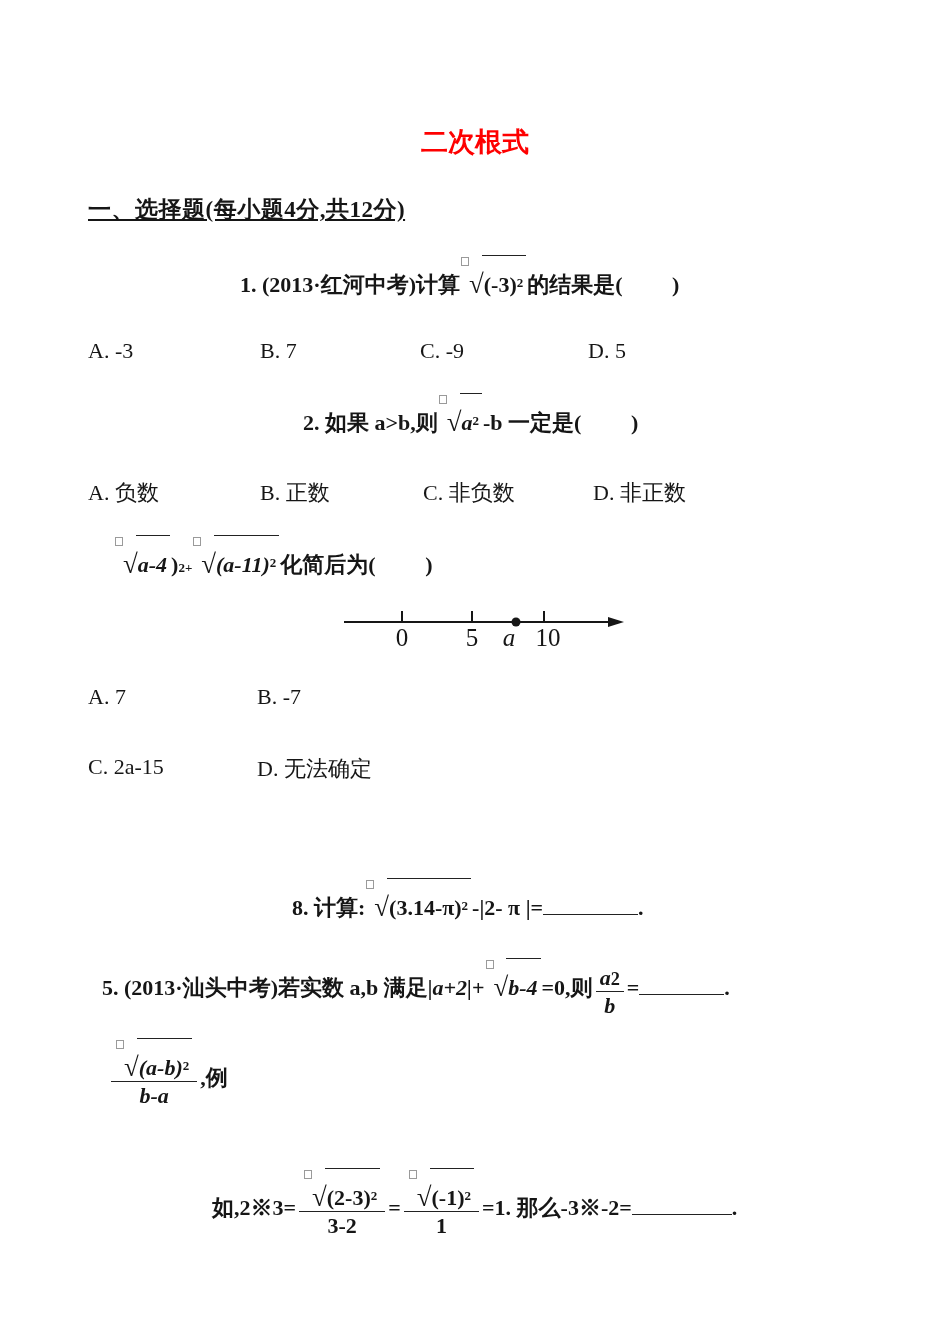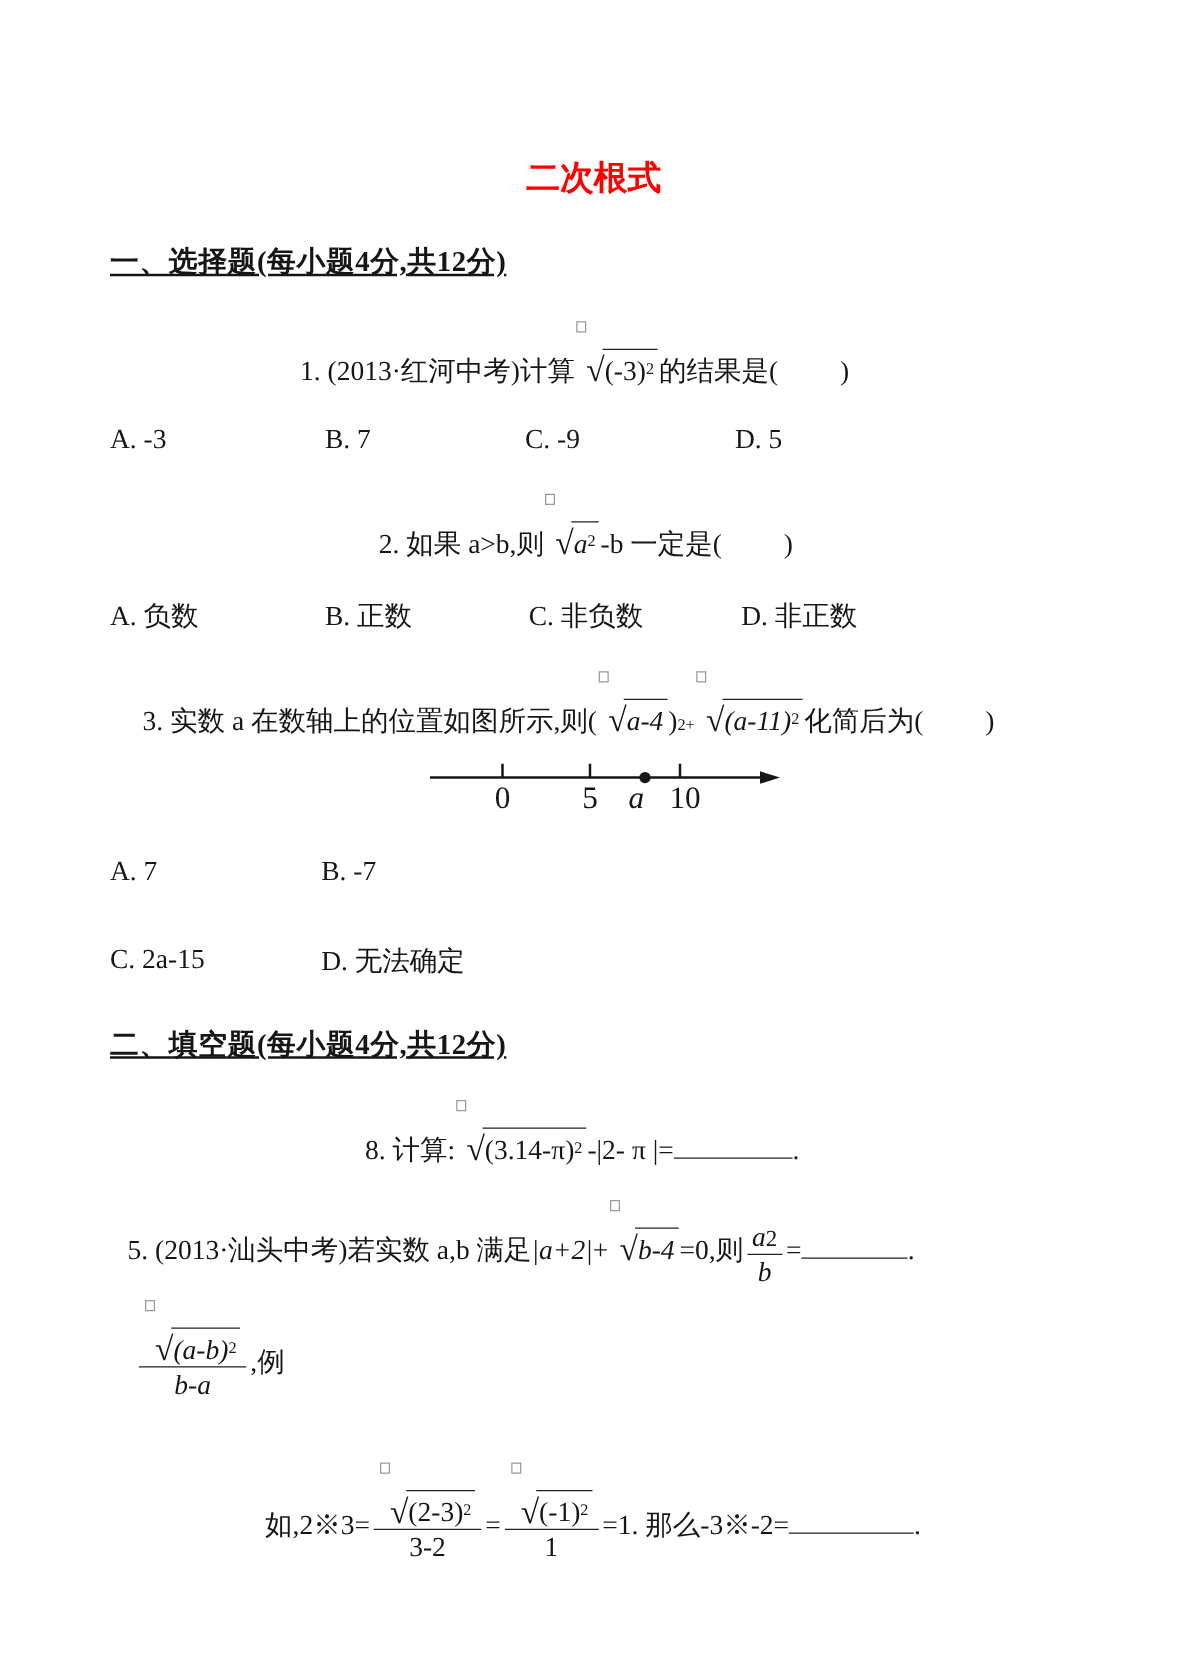--- a/index.html
+++ b/index.html
@@ -2,28 +2,28 @@
 <html><head>
 <meta charset="utf-8">
 <style>
   html,body{margin:0;padding:0;background:#ffffff;}
   .page{position:relative;width:950px;height:1344px;background:#ffffff;overflow:hidden;
         font-family:"Liberation Serif","DejaVu Serif",serif;color:#161616;font-size:22px;}
   .abs{position:absolute;}
   .title{position:absolute;top:124px;left:0;width:100%;text-align:center;
          font-size:27px;font-weight:bold;}
   .h{font-size:23px;font-weight:bold;letter-spacing:0.5px;white-space:nowrap;text-decoration:underline;}
-  .line{display:flex;align-items:baseline;white-space:nowrap;}
+  .line{display:flex;align-items:baseline;white-space:nowrap;font-weight:bold;}
   .opt{position:absolute;white-space:nowrap;}
   
   .rad{display:inline-flex;align-items:baseline;margin:0 1px;position:relative;}
   .rad::before{content:"";align-self:flex-start;width:6px;height:7px;border:1px solid #9a9a9a;
                margin-top:2px;margin-right:0;flex:none;}
   .sq{font-size:1.22em;line-height:1;margin-right:-2px;transform:translateY(1px);display:inline-block;}
-  .vinc{border-top:1.7px solid #222;padding:4px 3px 0 2px;margin-top:24px;}
+  .vinc{border-top:1.7px solid #222;padding:16px 3px 0 2px;}
   .vinc sup,.csup{font-size:13px;vertical-align:5px;line-height:0;}
   .it{font-style:italic;}
   
   .frac{display:inline-flex;flex-direction:column;align-items:center;transform:translateY(-10px);
         margin:0 3px;text-align:center;line-height:1.15;}
   .frac .num{border-bottom:1.7px solid #222;padding:0 4px 1px;display:inline-flex;align-items:baseline;}
   .frac .den{padding-top:1px;}
   .blank{display:inline-block;border-bottom:1.7px solid #222;height:1px;}
   .nl-text{font-size:25px;fill:#161616;font-family:"Liberation Serif","DejaVu Serif",serif;}
 </style>
@@ -56,21 +56,20 @@
         <span class="vinc"><span class="it">a</span><sup>2</sup></span>
     </span>
     <span>-b 一定是(　　 )</span>
   </div>
   <span class="opt" style="left:88px;top:478px">A. 负数</span>
   <span class="opt" style="left:260px;top:478px">B. 正数</span>
   <span class="opt" style="left:423px;top:478px">C. 非负数</span>
   <span class="opt" style="left:593px;top:478px">D. 非正数</span>
 
   <div class="line abs" style="left:114px;top:535px">
-    <span>3. 实数 a 在数轴上的位置如图所示,则(</span>
     <span class="rad">
       <span class="sq">√</span>
         <span class="vinc"><span class="it">a-4</span></span>
     </span>
     <span>)</span>
       <span class="csup">2+</span>
     <span class="rad">
       <span class="sq">√</span>
         <span class="vinc"><span class="it">(a-11)</span><sup>2</sup></span>
     </span>
@@ -88,21 +87,20 @@
     <text class="nl-text" x="130" y="54" text-anchor="middle">5</text>
     <text class="nl-text" x="167" y="54" text-anchor="middle" font-style="italic">a</text>
     <text class="nl-text" x="206" y="54" text-anchor="middle">10</text>
   </svg>
 
   <span class="opt" style="left:88px;top:684px">A. 7</span>
   <span class="opt" style="left:257px;top:684px">B. -7</span>
   <span class="opt" style="left:88px;top:754px">C. 2a-15</span>
   <span class="opt" style="left:257px;top:754px">D. 无法确定</span>
 
-  <div class="h abs" style="left:88px;top:820px">二、填空题(每小题4分,共12分)</div>
 
   <div class="line abs" style="left:292px;top:878px">
     <span>8. 计算:</span>
     <span class="rad">
       <span class="sq">√</span>
         <span class="vinc"><span>(3.14-π)</span><sup>2</sup></span>
     </span>
     <span>-|2- π |=</span>
     <span class="blank" style="width:95px"></span>
     <span>.</span>

